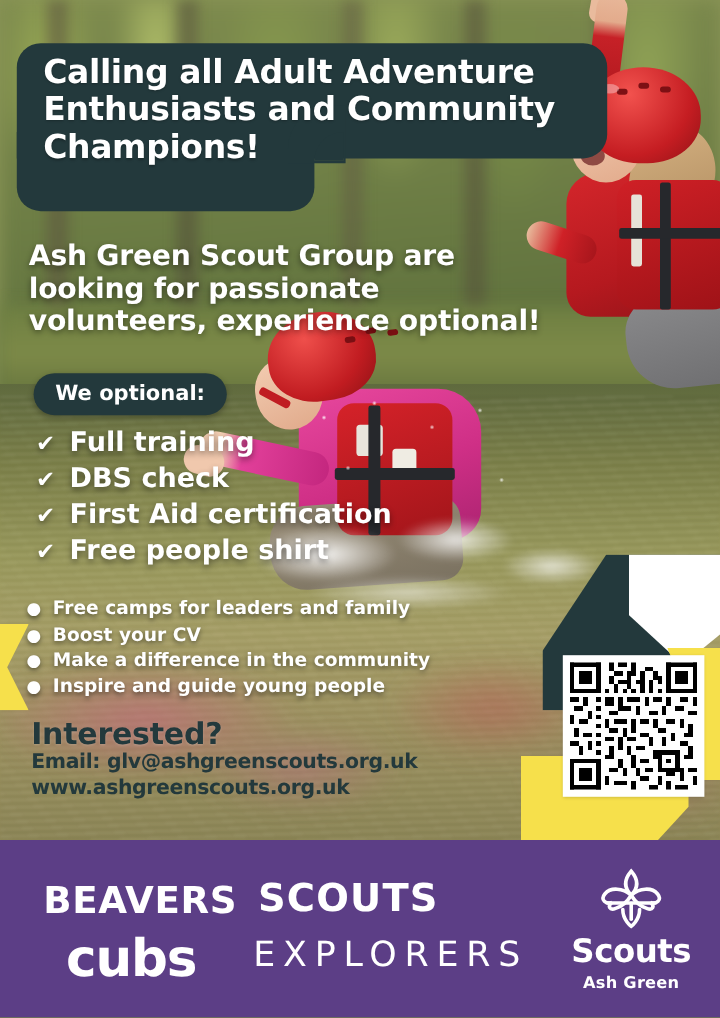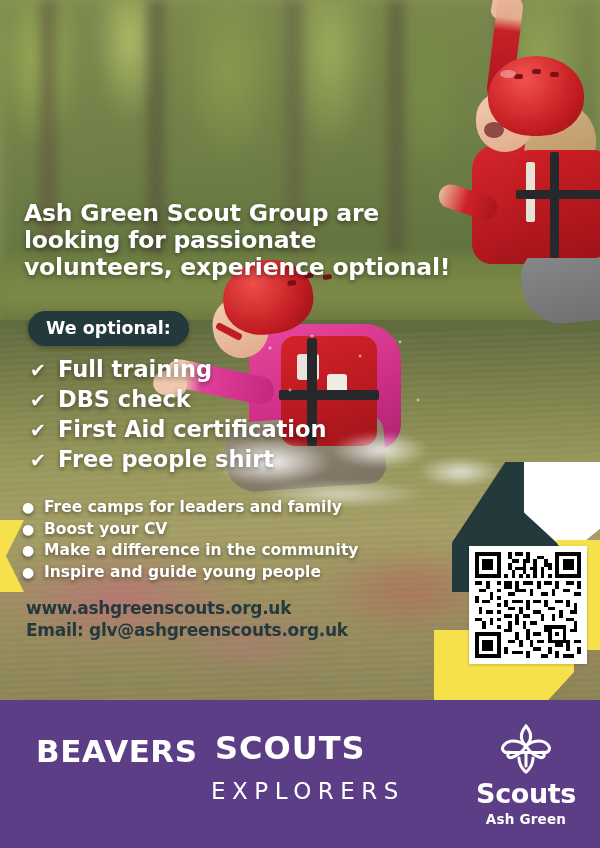--- a/index.html
+++ b/index.html
@@ -327,21 +327,21 @@
   .cubs {
     position:absolute; left:55px; top:74px;
     color:#fff; font-weight:bold; font-size:43px; letter-spacing:-1px;
   }
   .scouts-word {
     position:absolute; left:215px; top:29px;
     color:#fff; font-weight:bold; font-size:32px; letter-spacing:1px;
   }
   .explorers-word {
     position:absolute; left:211px; top:78px;
-    color:#fff; font-weight:400; font-size:23px; letter-spacing:6.5px;
+    color:#fff; font-weight:400; font-size:29px; letter-spacing:6.5px;
   }
   .ag-logo { position:absolute; left:466px; top:22px; width:120px; text-align:center; }
   .ag-logo svg { display:block; margin:0 auto; }
   .ag-name { color:#fff; font-weight:bold; font-size:27px; line-height:1; margin-top:2px; letter-spacing:-.4px;}
   .ag-sub { color:#fff; font-weight:bold; font-size:13.5px; margin-top:4px; letter-spacing:.2px;}
 </style>
 </head>
 <body>
 
 <div class="poster">
@@ -393,20 +393,26 @@
       <div class="strapB"></div>
         <div class="strapA"></div>
       <div class="arm"></div>
         <div class="hand"></div>
     </div>
 
     <div class="splash"></div>
     <div class="droplets"></div>
   </div>
 
+  <div class="bubble">
+    <div class="b-top"></div>
+    <div class="b-bot"></div>
+    <div class="b-notch"></div>
+    <div class="bubble-text">Calling all Adult Adventure Enthusiasts and Community Champions!</div>
+  </div>
 
   <div class="subhead">Ash Green Scout Group are looking for passionate volunteers, experience optional!</div>
 
   <div class="pill">We optional:</div>
 
   <div class="checks">
     <div class="check-row">
       <span class="check-mark">✔</span>
       <span>Full training</span>
     </div>
@@ -437,22 +443,23 @@
       <span class="bullet-dot">●</span>
       <span>Make a difference in the community</span>
     </div>
     <div class="bullet-row">
       <span class="bullet-dot">●</span>
       <span>Inspire and guide young people</span>
     </div>
   </div>
 
   <div class="interested">
+    <div class="title">Interested?</div>
+    <div class="line">Email: glv@ashgreenscouts.org.uk</div>
     <div class="line">www.ashgreenscouts.org.uk</div>
-    <div class="line">Email: glv@ashgreenscouts.org.uk</div>
   </div>
 
   <div class="chev chev-teal"></div>
   <div class="chev chev-white"></div>
   <div class="chev chev-yellow-right"></div>
   <div class="chev chev-yellow-bot"></div>
   <div class="chev chev-yellow-left"></div>
 
   <div class="qr">
     <svg viewBox="0 0 29 29" shape-rendering="crispEdges">
@@ -586,20 +593,21 @@
           <rect x="22" y="27" width="1" height="2"></rect>
         <rect x="24" y="28" width="3" height="1"></rect>
           <rect x="28" y="26" width="1" height="2"></rect>
       </g>
     </svg>
   </div>
 
   <div class="footer">
     <div class="footer-inner">
       <div class="beavers">BEAVERS</div>
+      <div class="cubs">cubs</div>
       <div class="scouts-word">SCOUTS</div>
       <div class="explorers-word">EXPLORERS</div>
 
       <div class="ag-logo">
         <svg width="74" height="56" viewBox="0 0 74 56">
           <g fill="none" stroke="#ffffff" stroke-width="3" stroke-linecap="round">
             <path d="M37 4 C31 11 31 18 37 24 C43 18 43 11 37 4 Z"></path>
             <path d="M37 24 C30 18 20 17 15 23 C11 28 16 32 21 30 C17 33 19 37 24 35 C30 33 34 29 37 24 Z"></path>
             <path d="M37 24 C44 18 54 17 59 23 C63 28 58 32 53 30 C57 33 55 37 50 35 C44 33 40 29 37 24 Z"></path>
             <line x1="17" y1="30.5" x2="57" y2="30.5"></line>

